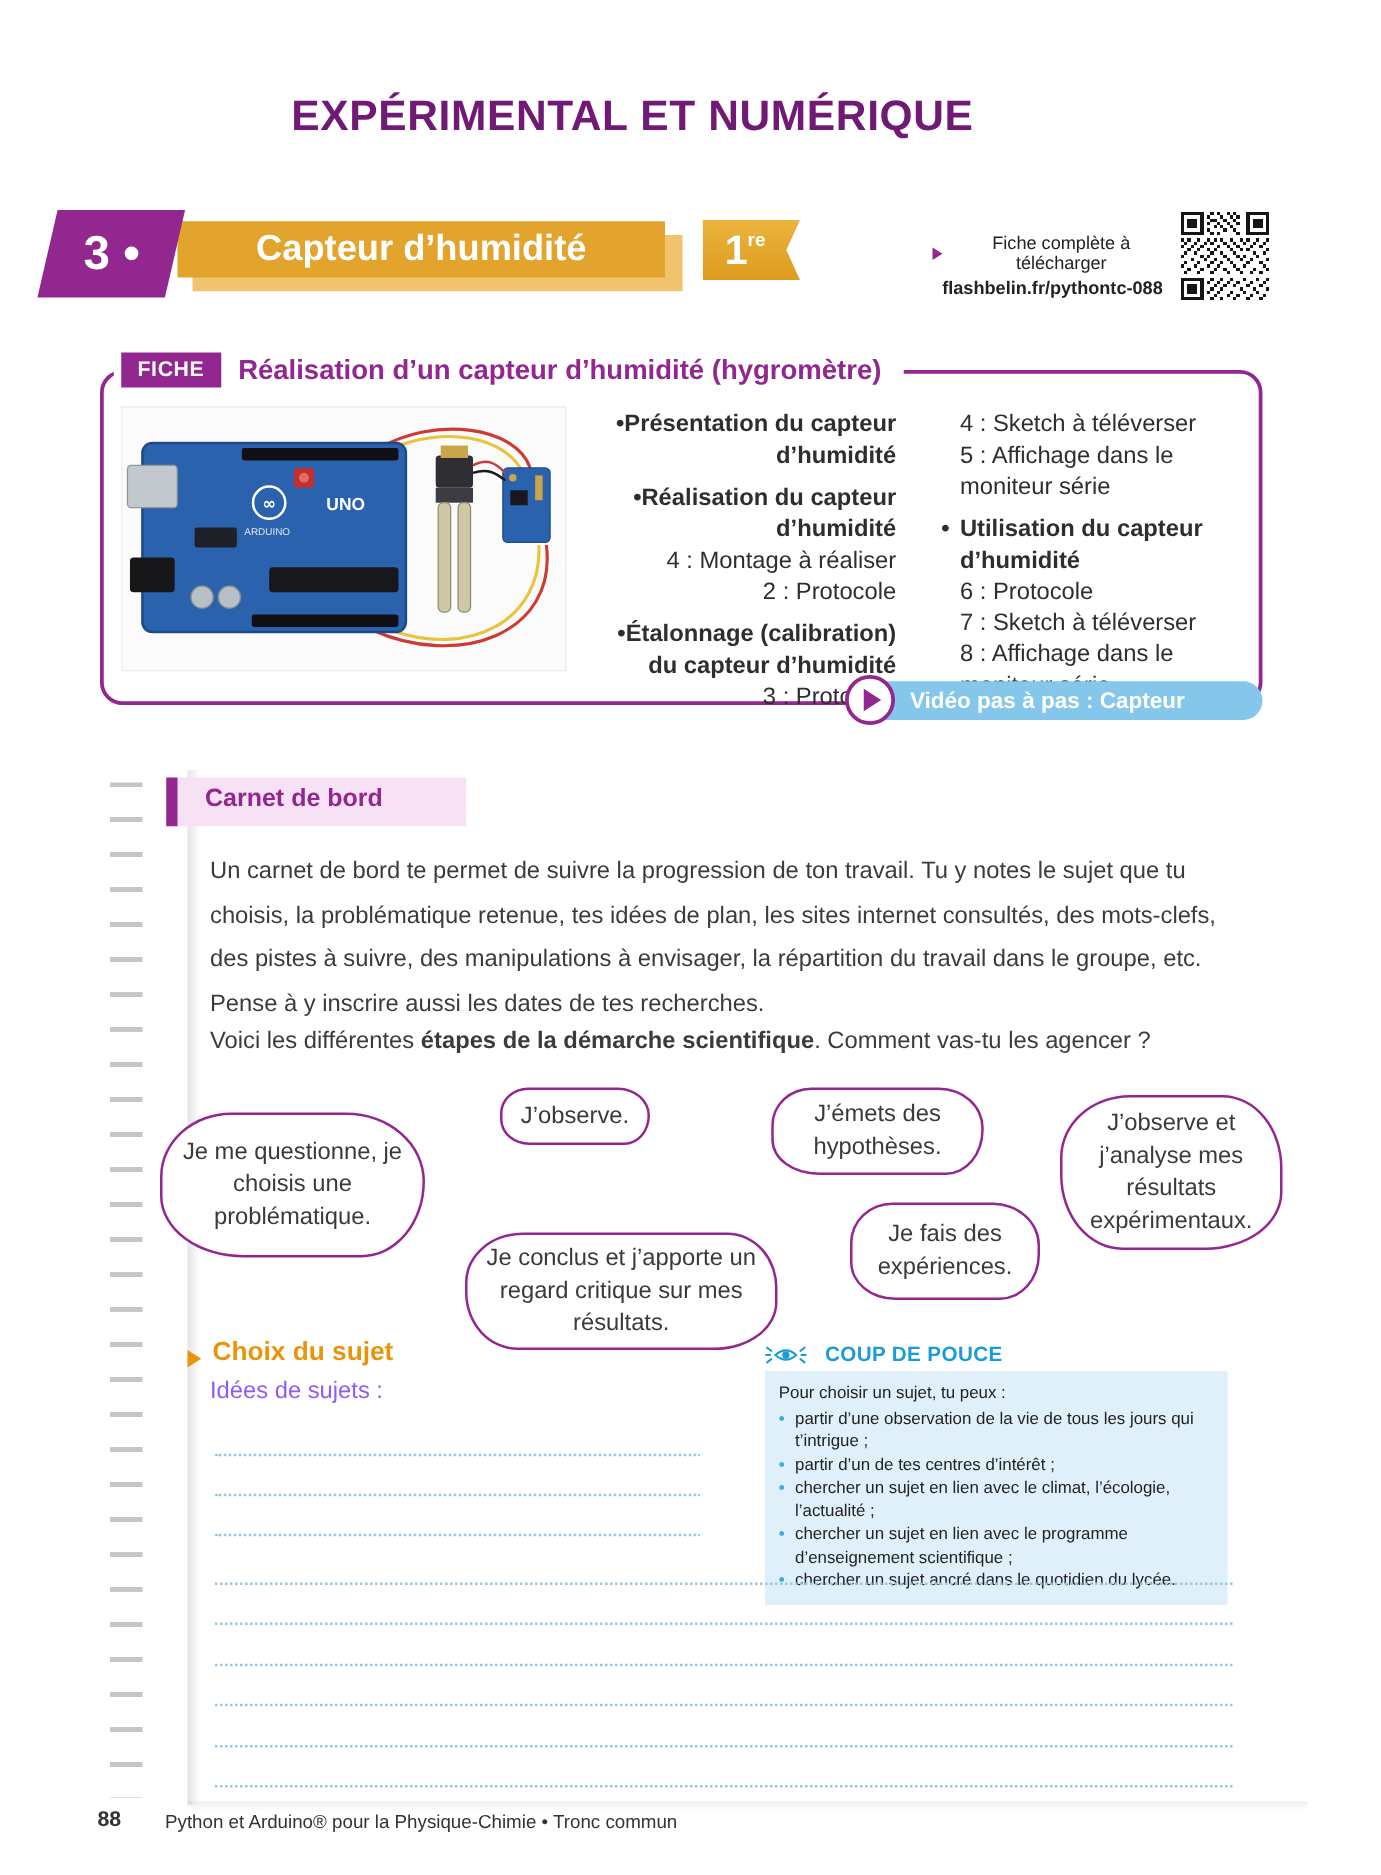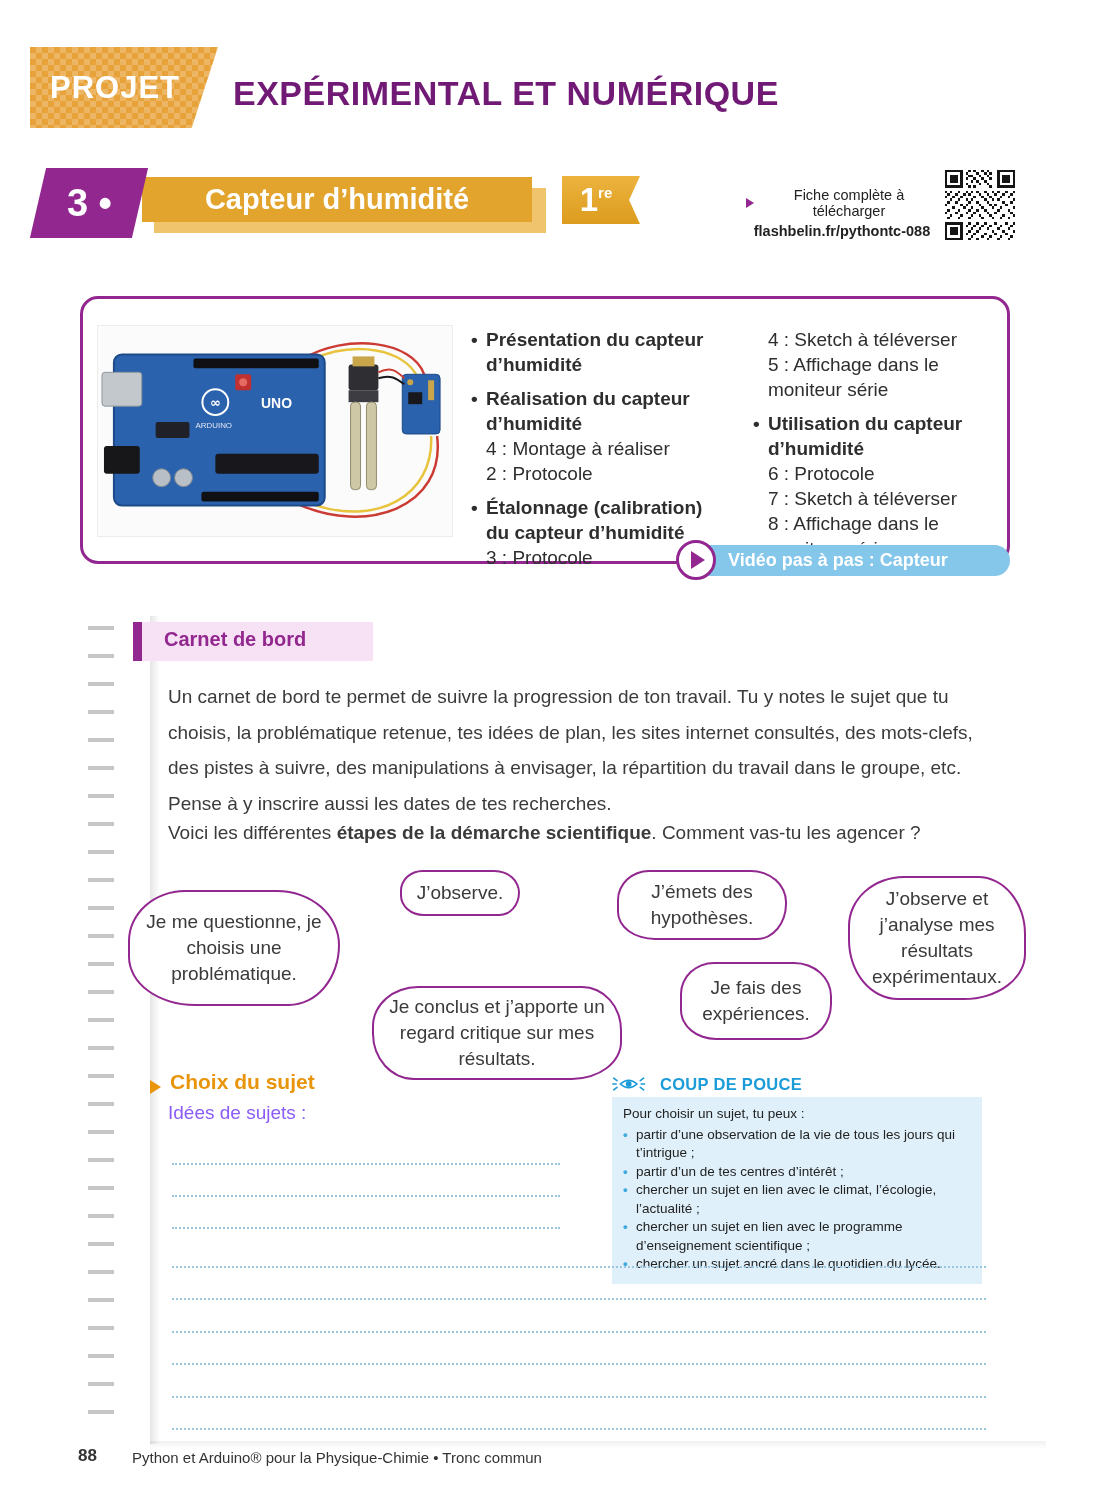--- a/index.html
+++ b/index.html
@@ -49,21 +49,21 @@
   .qr svg{ width:100%; height:100%; shape-rendering:crispEdges; }
 
   
   .fiche{ position:absolute; left:80px; top:296px; width:930px; height:268px; border:3px solid #92278F; border-radius:18px; }
   .fiche-head{ position:absolute; top:-17px; left:8px; display:flex; align-items:center; gap:14px; background:#fff; padding:0 18px 0 6px; }
   .fiche-label{ background:#92278F; color:#fff; font-weight:bold; font-size:17px; padding:4px 13px; letter-spacing:.5px; }
   .fiche-title{ color:#92278F; font-weight:bold; font-size:22px; white-space:nowrap; }
   .fiche-body{ display:flex; padding:26px 12px 10px 14px; }
   .photo{ width:356px; height:212px; border:1px solid #ececec; background:#fcfcfc; margin-right:18px; flex:none; }
   .photo svg{ width:100%; height:100%; }
-  .fcol1{ width:252px; margin-right:36px; padding-top:2px; }
+  .fcol1{ width:252px; margin-right:36px; padding-top:2px;text-align:right; }
   .fcol2{ width:248px; padding-top:2px; }
   .fl{ font-size:19px; line-height:25px; color:#2e2e2e; }
   .fl.b{ font-weight:bold; padding-left:15px; }
   .fl.b::before{ content:"•"; display:inline-block; width:15px; margin-left:-15px; }
   .fl.n{ padding-left:15px; }
   .g{ margin-top:9px; }
 
   .video-bar{
     position:absolute; right:-3px; bottom:-15px; width:332px; height:31px;
     background:#84C7EA; border-radius:16px; color:#fff; font-weight:bold; font-size:18px;
@@ -116,23 +116,20 @@
   .cdp-item::before{ content:"•"; color:#3FAADC; font-weight:bold; display:inline-block; width:13px; margin-left:-13px; }
 
   .footer-num{ position:absolute; left:78px; top:1446px; font-size:17px; font-weight:bold; color:#333; }
   .footer-text{ position:absolute; left:132px; top:1449px; font-size:15px; color:#333; }
 </style>
 </head>
 <body>
 
 <div class="page">
 
-  <div class="projet-banner">
-    <span>PROJET</span>
-  </div>
   <div class="main-title">EXPÉRIMENTAL ET NUMÉRIQUE</div>
 
   <div class="chapter-shadow"></div>
   <div class="chapter-banner">
     <span>Capteur d’humidité</span>
   </div>
   <div class="num-badge">
     <span>3 •</span>
   </div>
   <div class="level-badge">
@@ -164,20 +161,24 @@
       <g fill="#151515">
         <rect x="3" y="3" width="3" height="3"></rect>
           <rect x="23" y="3" width="3" height="3"></rect>
           <rect x="3" y="23" width="3" height="3"></rect>
         <path d="M10 1h1v1h-1zM12 1h1v1h-1zM15 1h1v1h-1zM17 1h1v1h-1zM9 2h1v1h-1zM13 2h1v1h-1zM16 2h1v1h-1zM18 2h1v1h-1zM10 3h1v1h-1zM11 3h1v1h-1zM14 3h1v1h-1zM17 3h1v1h-1zM9 4h1v1h-1zM12 4h1v1h-1zM15 4h1v1h-1zM18 4h1v1h-1zM11 5h1v1h-1zM13 5h1v1h-1zM16 5h1v1h-1zM9 6h1v1h-1zM14 6h1v1h-1zM17 6h1v1h-1zM10 7h1v1h-1zM12 7h1v1h-1zM18 7h1v1h-1zM1 9h1v1h-1zM3 9h1v1h-1zM6 9h1v1h-1zM9 9h1v1h-1zM11 9h1v1h-1zM13 9h1v1h-1zM16 9h1v1h-1zM19 9h1v1h-1zM21 9h1v1h-1zM24 9h1v1h-1zM27 9h1v1h-1zM2 10h1v1h-1zM5 10h1v1h-1zM8 10h1v1h-1zM10 10h1v1h-1zM14 10h1v1h-1zM17 10h1v1h-1zM20 10h1v1h-1zM23 10h1v1h-1zM26 10h1v1h-1zM1 11h1v1h-1zM4 11h1v1h-1zM7 11h1v1h-1zM12 11h1v1h-1zM15 11h1v1h-1zM18 11h1v1h-1zM22 11h1v1h-1zM25 11h1v1h-1zM3 12h1v1h-1zM6 12h1v1h-1zM9 12h1v1h-1zM11 12h1v1h-1zM16 12h1v1h-1zM19 12h1v1h-1zM21 12h1v1h-1zM27 12h1v1h-1zM2 13h1v1h-1zM5 13h1v1h-1zM10 13h1v1h-1zM13 13h1v1h-1zM17 13h1v1h-1zM23 13h1v1h-1zM26 13h1v1h-1zM1 14h1v1h-1zM7 14h1v1h-1zM9 14h1v1h-1zM14 14h1v1h-1zM18 14h1v1h-1zM20 14h1v1h-1zM24 14h1v1h-1zM4 15h1v1h-1zM8 15h1v1h-1zM11 15h1v1h-1zM15 15h1v1h-1zM19 15h1v1h-1zM22 15h1v1h-1zM27 15h1v1h-1zM2 16h1v1h-1zM6 16h1v1h-1zM10 16h1v1h-1zM13 16h1v1h-1zM16 16h1v1h-1zM21 16h1v1h-1zM25 16h1v1h-1zM1 17h1v1h-1zM5 17h1v1h-1zM9 17h1v1h-1zM12 17h1v1h-1zM17 17h1v1h-1zM20 17h1v1h-1zM26 17h1v1h-1zM3 18h1v1h-1zM7 18h1v1h-1zM11 18h1v1h-1zM14 18h1v1h-1zM18 18h1v1h-1zM23 18h1v1h-1zM27 18h1v1h-1zM2 19h1v1h-1zM6 19h1v1h-1zM10 19h1v1h-1zM15 19h1v1h-1zM19 19h1v1h-1zM22 19h1v1h-1zM25 19h1v1h-1zM10 21h1v1h-1zM13 21h1v1h-1zM16 21h1v1h-1zM20 21h1v1h-1zM24 21h1v1h-1zM27 21h1v1h-1zM9 22h1v1h-1zM12 22h1v1h-1zM15 22h1v1h-1zM18 22h1v1h-1zM22 22h1v1h-1zM26 22h1v1h-1zM11 23h1v1h-1zM14 23h1v1h-1zM17 23h1v1h-1zM21 23h1v1h-1zM25 23h1v1h-1zM10 24h1v1h-1zM13 24h1v1h-1zM19 24h1v1h-1zM23 24h1v1h-1zM27 24h1v1h-1zM9 25h1v1h-1zM12 25h1v1h-1zM16 25h1v1h-1zM20 25h1v1h-1zM24 25h1v1h-1zM11 26h1v1h-1zM15 26h1v1h-1zM18 26h1v1h-1zM22 26h1v1h-1zM26 26h1v1h-1zM10 27h1v1h-1zM13 27h1v1h-1zM17 27h1v1h-1zM21 27h1v1h-1zM25 27h1v1h-1z"></path>
       </g>
     </svg>
   </div>
 
   <div class="fiche">
+    <div class="fiche-head">
+      <span class="fiche-label">FICHE</span>
+      <span class="fiche-title">Réalisation d’un capteur d’humidité (hygromètre)</span>
+    </div>
     <div class="fiche-body">
       <div class="photo">
         <svg viewBox="0 0 356 210" xmlns="http://www.w3.org/2000/svg">
           <rect width="356" height="210" fill="#fbfbfb"></rect>
           <path d="M205 33 C 250 6, 316 14, 328 48" stroke="#cc3b33" stroke-width="2.5" fill="none"></path>
           <path d="M215 33 C 258 14, 308 22, 322 52" stroke="#e8c43e" stroke-width="2.5" fill="none"></path>
           <path d="M214 178 C 280 202, 338 170, 335 110" stroke="#e8c43e" stroke-width="2.5" fill="none"></path>
           <path d="M200 178 C 270 210, 350 182, 341 110" stroke="#cc3b33" stroke-width="2.5" fill="none"></path>
           <rect x="16" y="28" width="212" height="152" rx="8" fill="#2b62ad" stroke="#1d4a88" stroke-width="2"></rect>
           <rect x="4" y="46" width="40" height="34" rx="3" fill="#c3c8cd" stroke="#8f969c"></rect>

